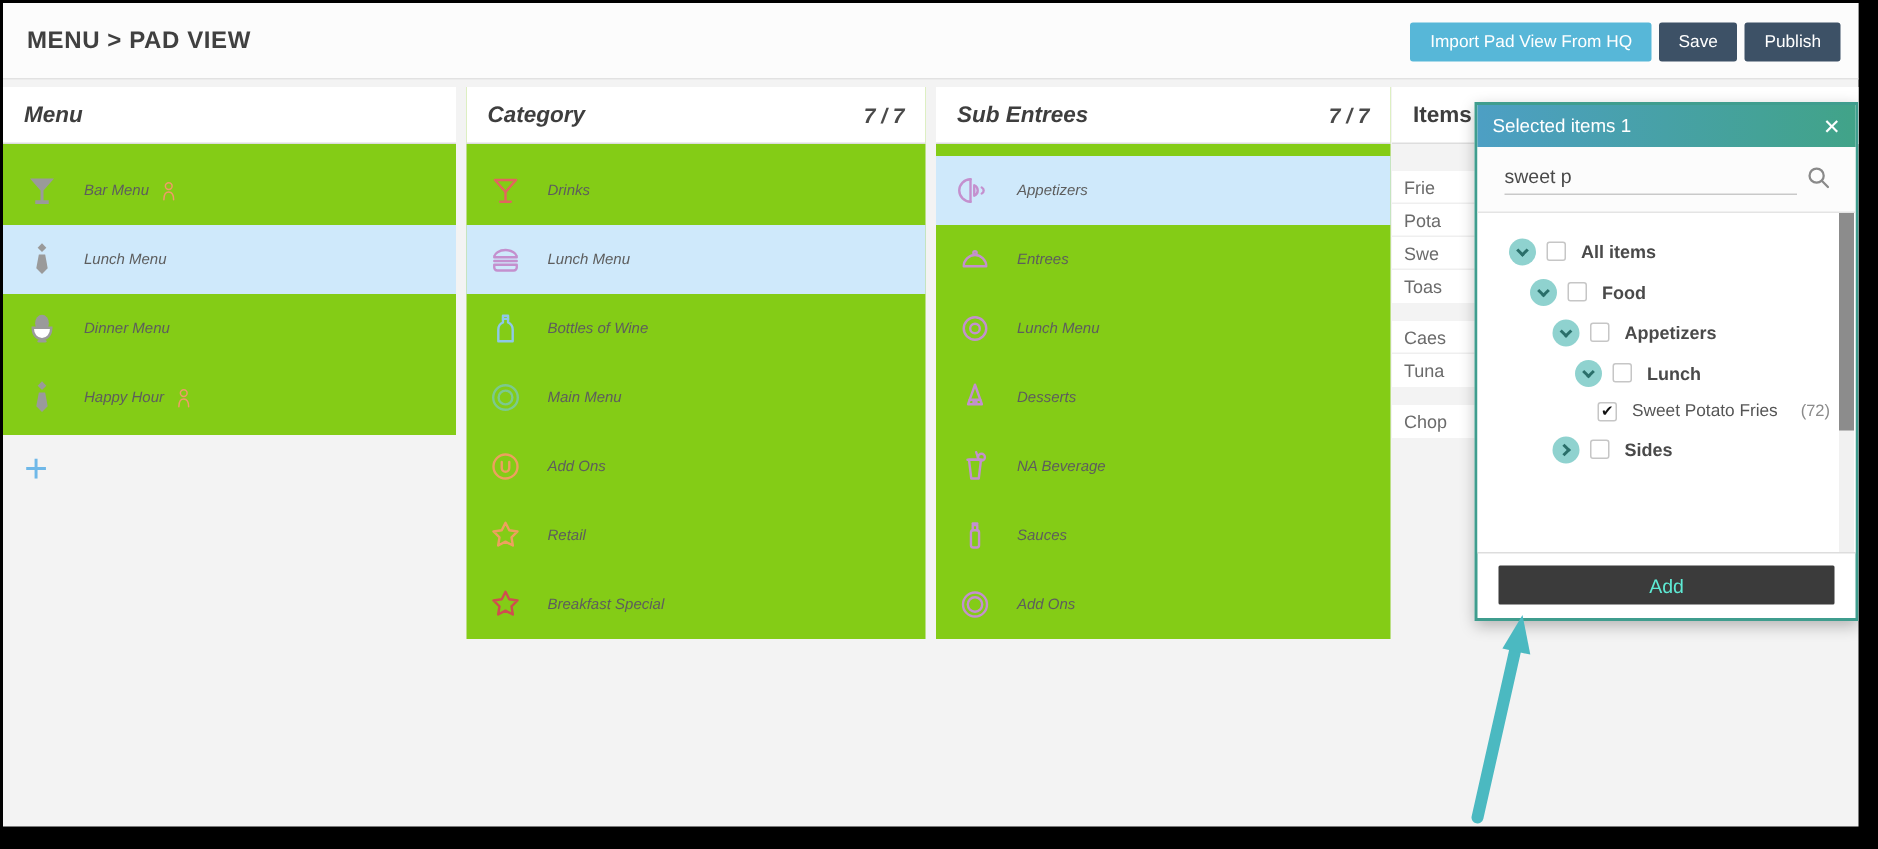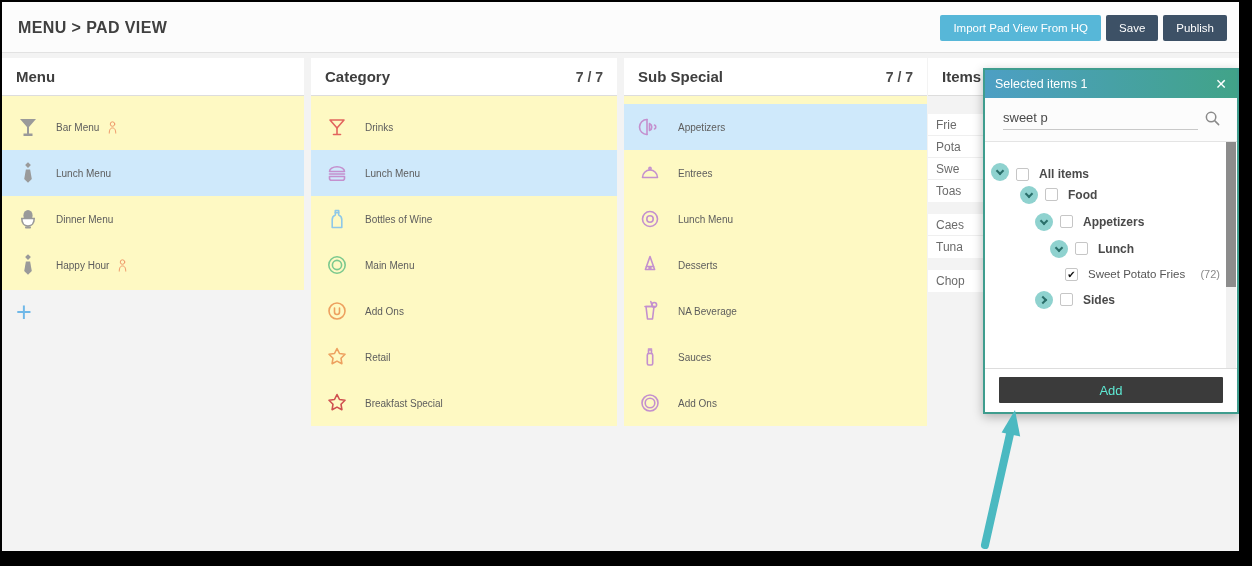--- a/index.html
+++ b/index.html
@@ -8,21 +8,21 @@
 
   
   .topbar { position:absolute; left:0; top:0; width:100%; height:51px; background:#fcfcfc; border-bottom:1px solid #e2e2e2; }
   .page-title { position:absolute; left:16px; top:0; line-height:51px; font-size:16px; font-weight:700; color:#404040; letter-spacing:.4px; }
   .topbar-buttons { position:absolute; right:12px; top:13px; display:flex; gap:5px; }
   .btn { border:none; height:26px; color:#fff; font-size:11.5px; font-family:inherit; padding:0 13px; border-radius:2px; cursor:pointer; }
   .btn-import { background:var(--import-button,#57b7d8); }
   .btn-dark { background:var(--dark-button,#3d5166); }
 
   
-  .col { position:absolute; top:56px; background:#fef9c3; }
+  .col { position:absolute; top:56px; background:#84cc16;font-style:italic; }
   .col-header { height:38px; border-bottom:1px solid #ddd; display:flex; align-items:center; justify-content:space-between; padding:0 14px; font-size:15px; font-weight:700; color:#3e3e3e; background:#fff; }
   .col-count { font-size:14px; font-weight:700; color:#4a4a4a; }
   .rows { padding-top:8px; }
   .row { height:46px; display:flex; align-items:center; padding-left:13px; cursor:pointer; }
   .row.selected { background:var(--selected-row,#cfe9fb); }
   .row-label { font-size:10px; color:#5d5d5d; margin-left:15px; white-space:nowrap; }
   .row-icon { width:26px; height:26px; flex:0 0 26px; display:flex; align-items:center; justify-content:center; }
   .badge-person { margin-left:6px; display:inline-flex; }
 
   .menu-col { left:0; width:302px; height:232px; }
@@ -46,21 +46,21 @@
   .popup { position:absolute; left:981px; top:66px; width:256px; height:346px; background:#fff; border:2px solid var(--popup-border,#3f9d8e); box-shadow:0 3px 10px rgba(0,0,0,.28); display:flex; flex-direction:column; z-index:10; }
   .popup-header { height:28px; background:linear-gradient(90deg,var(--header-gradient-left,#4d9fc4),var(--header-gradient-right,#41a388)); color:#fff; display:flex; align-items:center; justify-content:space-between; padding:0 10px; font-size:12.5px; flex:0 0 28px; }
   .popup-close { background:none; border:none; color:#fff; font-size:14px; cursor:pointer; line-height:1; }
   .popup-search { position:relative; height:44px; flex:0 0 44px; background:#fcfcfc; border-bottom:1px solid #e4e4e4; }
   .popup-search input { position:absolute; left:18px; top:8px; width:195px; height:24px; border:none; outline:none; background:transparent; border-bottom:1px solid #c9c9c9; font-size:13px; color:#4a4a4a; font-family:inherit; }
   .search-icon { position:absolute; right:16px; top:12px; }
   .popup-tree { position:relative; flex:1; background:#fff; padding-top:12px; overflow:hidden; }
   .tree-scrollbar { position:absolute; right:1px; top:0; width:10px; height:100%; background:#f1f1f1; }
   .tree-thumb { position:absolute; left:0; top:0; width:10px; height:145px; background:#8c8c8c; cursor:grab; }
   .tree-row { height:27px; display:flex; align-items:center; }
-  .lvl0 { padding-left:6px;align-items:flex-end; } .lvl1 { padding-left:35px; } .lvl2 { padding-left:50px; } .lvl3 { padding-left:65px; } .lvl4 { padding-left:80px; }
+  .lvl0 { padding-left:21px; } .lvl1 { padding-left:35px; } .lvl2 { padding-left:50px; } .lvl3 { padding-left:65px; } .lvl4 { padding-left:80px; }
   .chev { width:18px; height:18px; border-radius:50%; background:var(--chevron-circle,#8fd2cf); border:none; flex:0 0 18px; margin-right:7px; position:relative; cursor:pointer; }
   .chev i { position:absolute; left:5.5px; top:5px; width:6px; height:6px; border-left:2px solid #2a6f6a; border-bottom:2px solid #2a6f6a; transform:rotate(-45deg); }
   .chev.right i { transform:rotate(-135deg); left:5px; top:6px; }
   .cbx { width:13px; height:13px; border:1px solid #c6c6c6; border-radius:2px; background:#fff; margin-right:10px; flex:0 0 13px; font-size:10px; line-height:11px; text-align:center; color:#111; cursor:pointer; }
   .tree-label { font-size:12px; font-weight:700; color:#4a4a4a; }
   .tree-row.leaf .tree-label { font-weight:400; font-size:11.5px; color:#555; }
   .tree-count { position:absolute; right:17px; font-size:11px; color:#8a8a8a; }
   .popup-footer { flex:0 0 44px; border-top:1px solid #ddd; padding:8px 14px 0; }
   .btn-add { width:100%; height:26px; background:var(--add-button,#3b3b3b); color:#5eead4; border:none; font-size:13px; font-family:inherit; border-radius:1px; cursor:pointer; }
 
@@ -236,21 +236,21 @@
               <path class="st-starred nofill" d="M12 3.5l2.5 5 5.5.8-4 3.9.9 5.5-4.9-2.6-4.9 2.6.9-5.5-4-3.9 5.5-.8z"></path>
             </svg>
         </span>
         <span class="row-label">Breakfast Special</span>
       </div>
     </div>
   </div>
 
   <div class="col sub-col">
     <div class="col-header">
-      <span>Sub Special</span>
+      <span>Sub Entrees</span>
       <span class="col-count">7 / 7</span>
     </div>
     <div class="rows">
       <div class="row selected">
         <span class="row-icon">
           <svg class="ic" width="26" height="24" viewBox="0 0 26 24">
               <g class="st-purple nofill">
                 <path d="M10 4.5a7.5 7.5 0 0 0 0 15"></path>
                 <line x1="10" y1="4.5" x2="10" y2="19.5"></line>
                 <path d="M12.5 8.5a3.8 3.8 0 0 1 0 7z"></path>

